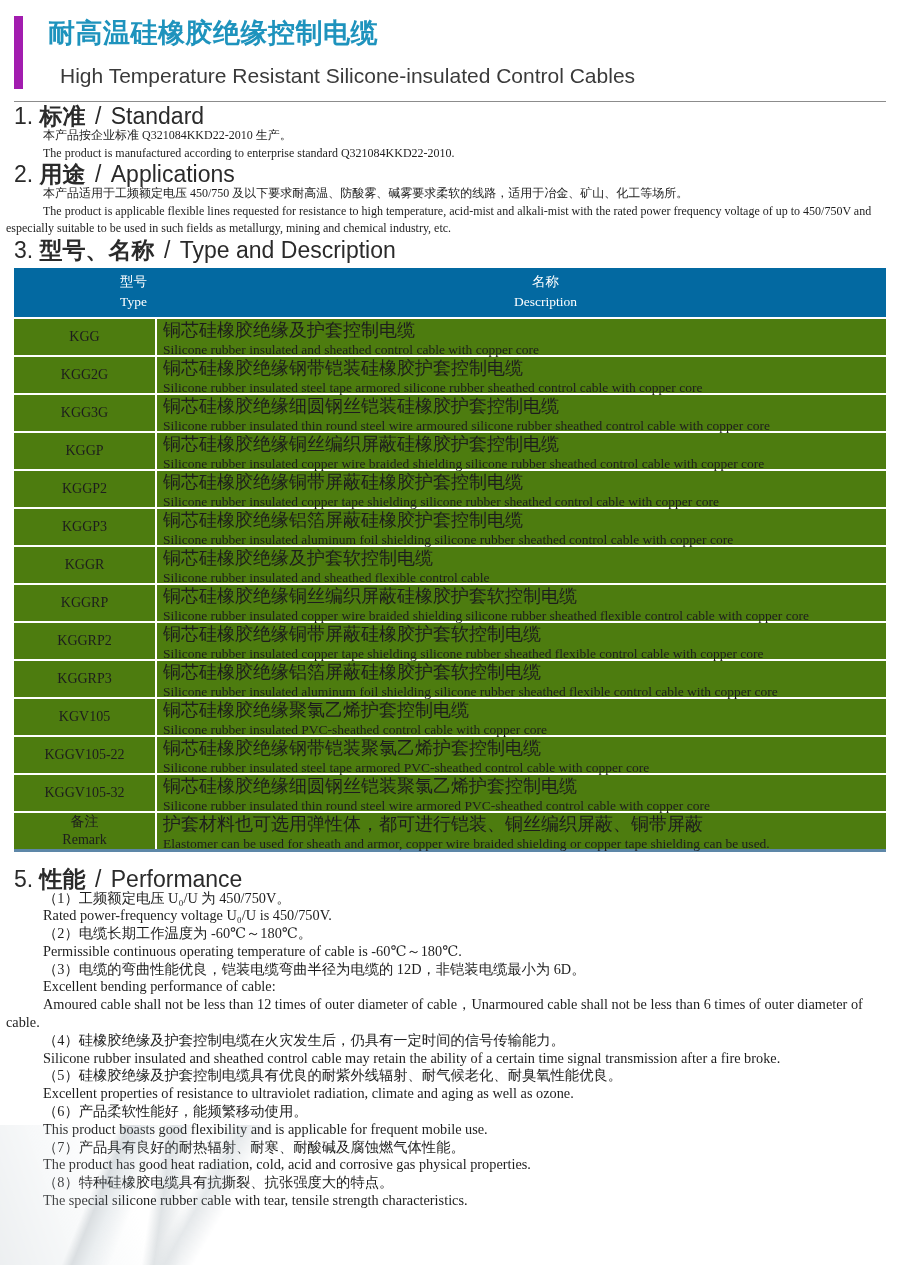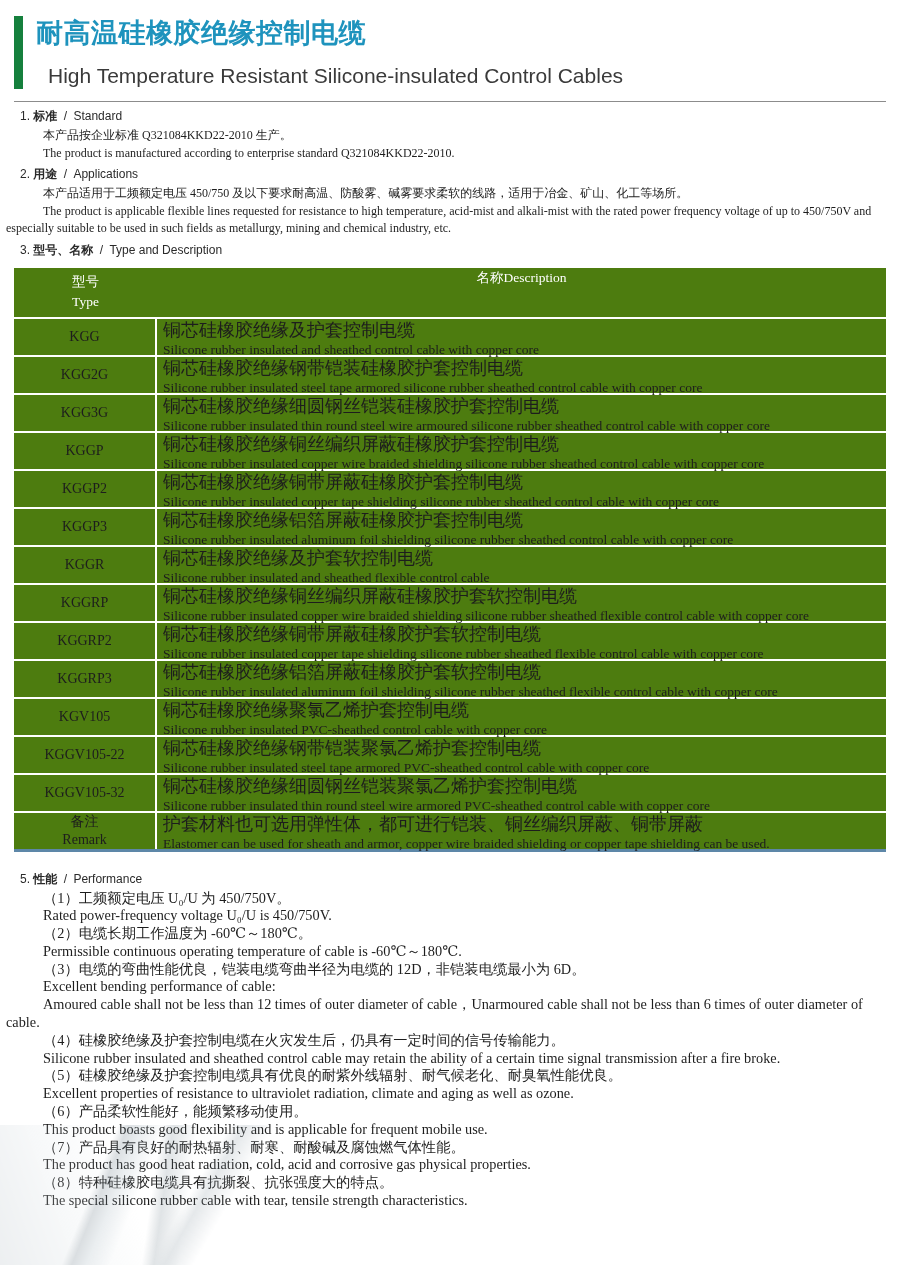--- a/index.html
+++ b/index.html
@@ -5,53 +5,53 @@
   html,body{margin:0;padding:0;}
   body{
     width:900px;height:1265px;background:#ffffff;position:relative;overflow:hidden;
     font-family:"Liberation Serif","DejaVu Serif",serif;color:#1f1f1f;
     -webkit-font-smoothing:antialiased;
   }
   .page{position:relative;width:900px;height:1265px;}
 
   
   .doc-header{padding:16px 14px 0 14px;}
-  .title-wrap{border-left:9px solid #15803d;padding-left:13px;}
+  .title-wrap{border-left:9px solid #a21caf;padding-left:25px;}
   .title-zh{
     margin:0;font-family:"Liberation Sans","DejaVu Sans",sans-serif;
     font-weight:700;font-size:27px;line-height:34px;color:#1e93bd;letter-spacing:.5px;
   }
   .title-en{
     margin:12px;font-family:"Liberation Sans","DejaVu Sans",sans-serif;
     font-weight:400;font-size:21px;line-height:27px;color:#3a3a3a;
   }
   .header-rule{border:none;border-top:1px solid #8c8c8c;margin:11px 0 4px 0;}
 
   
   .sec-h{
-    margin:2px 0 1px 20px;font-family:"Liberation Sans","DejaVu Sans",sans-serif;
-    font-size:12px;line-height:20px;font-weight:400;color:#2a2a2a;
+    margin:2px 0 1px 14px;font-family:"Liberation Sans","DejaVu Sans",sans-serif;
+    font-size:23px;line-height:20px;font-weight:400;color:#2a2a2a;
   }
   .sec-h .h-zh{font-weight:700;}
   .sec-h .h-sep{margin:0 3px;color:#2a2a2a;}
 
   
   .body-p{
     margin:0 2px 0 6px;font-size:12px;line-height:17.5px;color:#1d1d1d;
     text-indent:37px;
   }
 
   
   .cable-table{margin:8px 14px 0 14px;border-bottom:3px solid #5d87a8;}
   .t-head{
-    display:flex;background:#4d7c0f;color:#ffffff;height:49px;margin-bottom:2px;
-    text-align:center;font-size:13.5px;line-height:1.5;
+    display:flex;background:#0369a1;color:#ffffff;height:49px;margin-bottom:2px;
+    text-align:center;font-size:13.5px;line-height:1.5;padding-left:48px;
   }
   .t-head .t-type-h{width:143px;display:flex;flex-direction:column;justify-content:center;}
-  .t-head .t-desc-h{flex:1;display:flex;flex-direction:row;justify-content:center;}
+  .t-head .t-desc-h{flex:1;display:flex;flex-direction:column;justify-content:center;}
   .t-row{display:flex;height:36px;margin-bottom:2px;background:#4d7c0f;}
   .t-row:last-child{margin-bottom:0;}
   .t-type{
     width:141px;display:flex;flex-direction:column;justify-content:center;
     text-align:center;font-size:14px;line-height:18px;color:#1d1d1d;
   }
   .t-colgap{width:2px;background:#ffffff;}
   .t-desc{flex:1;padding:2px 4px 0 6px;}
   .d-zh{font-size:18px;line-height:19px;color:#1d1d1d;}
   .d-en{font-size:13.5px;line-height:19px;color:#1d1d1d;}

